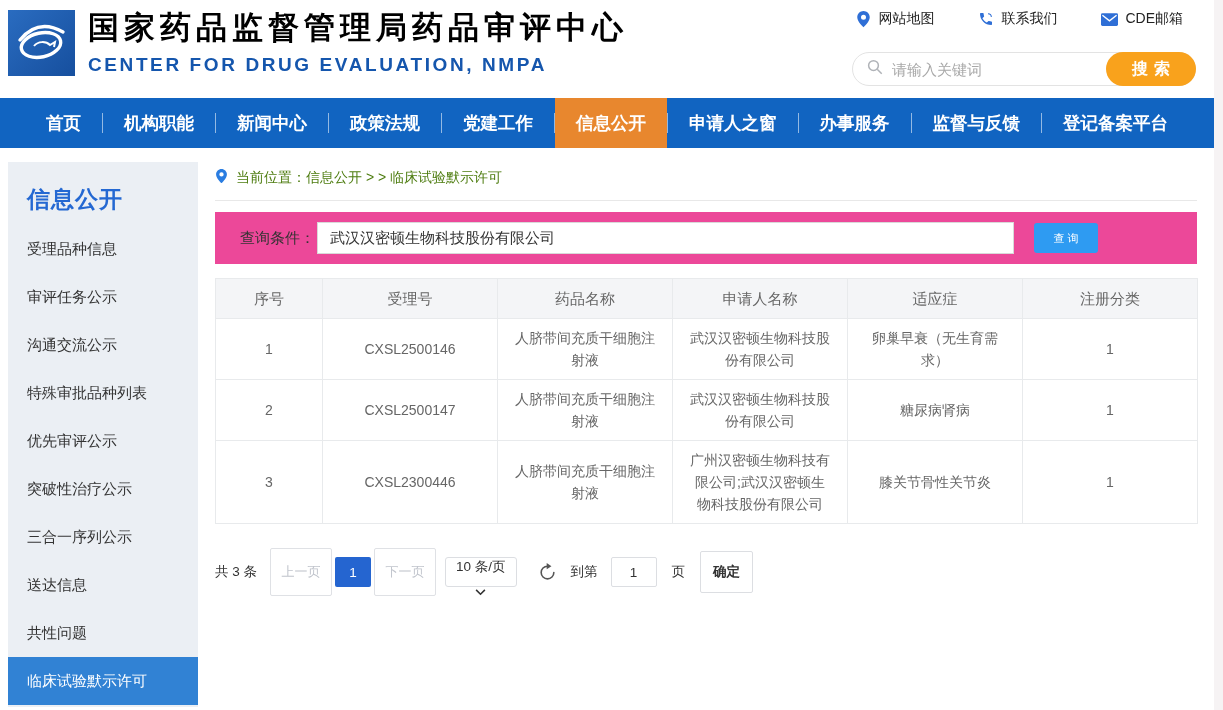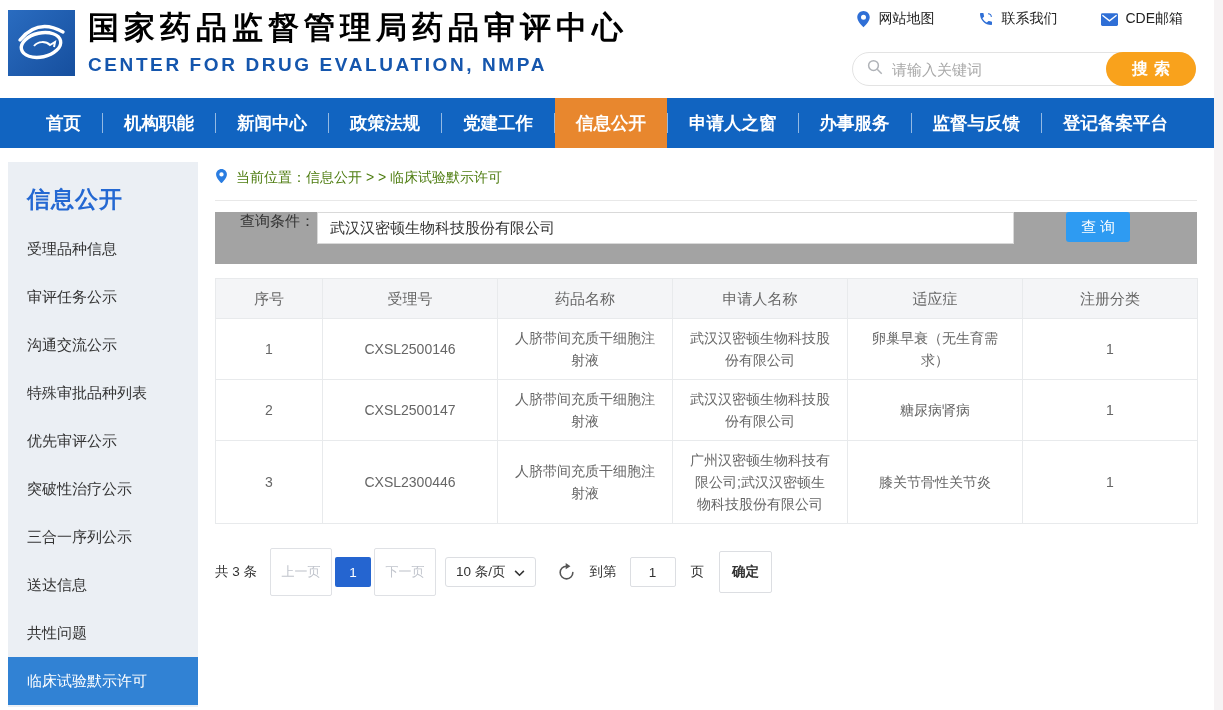--- a/index.html
+++ b/index.html
@@ -37,44 +37,44 @@
   
   .sidebar { position:absolute; left:8px; top:162px; width:190px; height:545px; background:#ebeff4; }
   .sidebar-title { padding:22px 0 10px 19px; font-size:23px; font-weight:bold; color:#2468d2; letter-spacing:1px; }
   .side-item { height:48px; line-height:48px; padding-left:19px; font-size:15px; color:#333;
     cursor:pointer; white-space:nowrap; }
   .side-item.active { background:#3182d4; color:#fff; }
   
   .main { position:absolute; left:215px; top:168px; width:982px; }
   .breadcrumb { display:flex; align-items:center; gap:8px; font-size:14px; color:#4d7c0f;
     padding-bottom:13px; border-bottom:1px solid #e8e8e8; }
-  .query-panel { margin-top:11px; height:52px; background:#a3a3a3; display:flex; }
+  .query-panel { margin-top:11px; height:52px; background:#ec4899; display:flex; align-items:center; }
   .query-label { margin-left:25px; font-size:15px; color:#333; white-space:nowrap; }
   .query-input { margin-left:2px; width:697px; height:32px; border:1px solid #d9d9d9; background:#fff;
     font-size:15px; color:#333; padding:0 12px; outline:none; font-family:inherit; }
-  .query-btn { margin-left:52px; width:64px; height:30px; border:none; border-radius:3px;
-    background:#2e9bf2; color:#fff; font-size:15px; cursor:pointer; font-family:Liberation Serif, serif; white-space:nowrap; }
+  .query-btn { margin-left:20px; width:64px; height:30px; border:none; border-radius:3px;
+    background:#2e9bf2; color:#fff; font-size:11px; cursor:pointer; font-family:Liberation Sans, sans-serif; white-space:nowrap; }
   
   table.results { margin-top:14px; width:982px; border-collapse:collapse; table-layout:fixed;padding-left:48px; }
   table.results th, table.results td { border:1px solid #e8eaec; text-align:center;
     font-size:14px; color:#666; line-height:22px; padding:8px 16px; word-break:break-all; }
   table.results th { background:#f4f5f7; font-weight:normal; font-size:15px; height:40px; padding:4px 8px; }
   table.results td { background:#fff; }
   tr.r1 td { height:55px; } tr.r2 td { height:60px; } tr.r3 td { height:76px; }
   
   .pagination { margin-top:24px; display:flex; align-items:center; font-size:13.5px; color:#333; }
   .pg-total { margin-right:13px; white-space:nowrap; }
   .pg-btn { height:48px; min-width:62px; padding:0 10px; border:1px solid #dfe1e5; background:#fff;
     color:#c0c4cc; font-size:13px; border-radius:2px; display:flex; align-items:center;
     justify-content:center; cursor:default; white-space:nowrap; }
   .pg-page { height:30px; min-width:36px; margin:0 3px; border:none; border-radius:2px;
     background:#2565d0; color:#fff; font-size:13.5px; display:flex; align-items:center;
     justify-content:center; cursor:pointer; }
   .pg-size { margin-left:9px; height:30px; padding:0 10px; border:1px solid #dcdee2; border-radius:3px;
-    background:#fff; display:flex; align-items:center; gap:8px; cursor:pointer; white-space:nowrap; }
+    background:#fff; display:flex; align-items:center; gap:8px; cursor:pointer; white-space:nowrap;flex-direction:column; }
   .pg-refresh { margin-left:21px; cursor:pointer; display:flex; align-items:center; }
   .pg-goto-label { margin-left:14px; white-space:nowrap; }
   .pg-goto-input { margin-left:13px; width:46px; height:30px; border:1px solid #dcdee2; border-radius:2px;
     text-align:center; font-size:13.5px; color:#333; outline:none; font-family:inherit; }
   .pg-unit { margin-left:15px; white-space:nowrap; }
   .pg-confirm { margin-left:15px; height:42px; padding:0 12px; border:1px solid #dcdee2; border-radius:2px;
     background:#fff; color:#333; font-size:13.5px; font-weight:bold; cursor:pointer; font-family:inherit; white-space:nowrap; }
   
   .scrollbar { position:absolute; right:0; top:0; width:9px; height:710px; background:#f6f3f4; }
   .icon-blue { color:#2f6fd6; }

